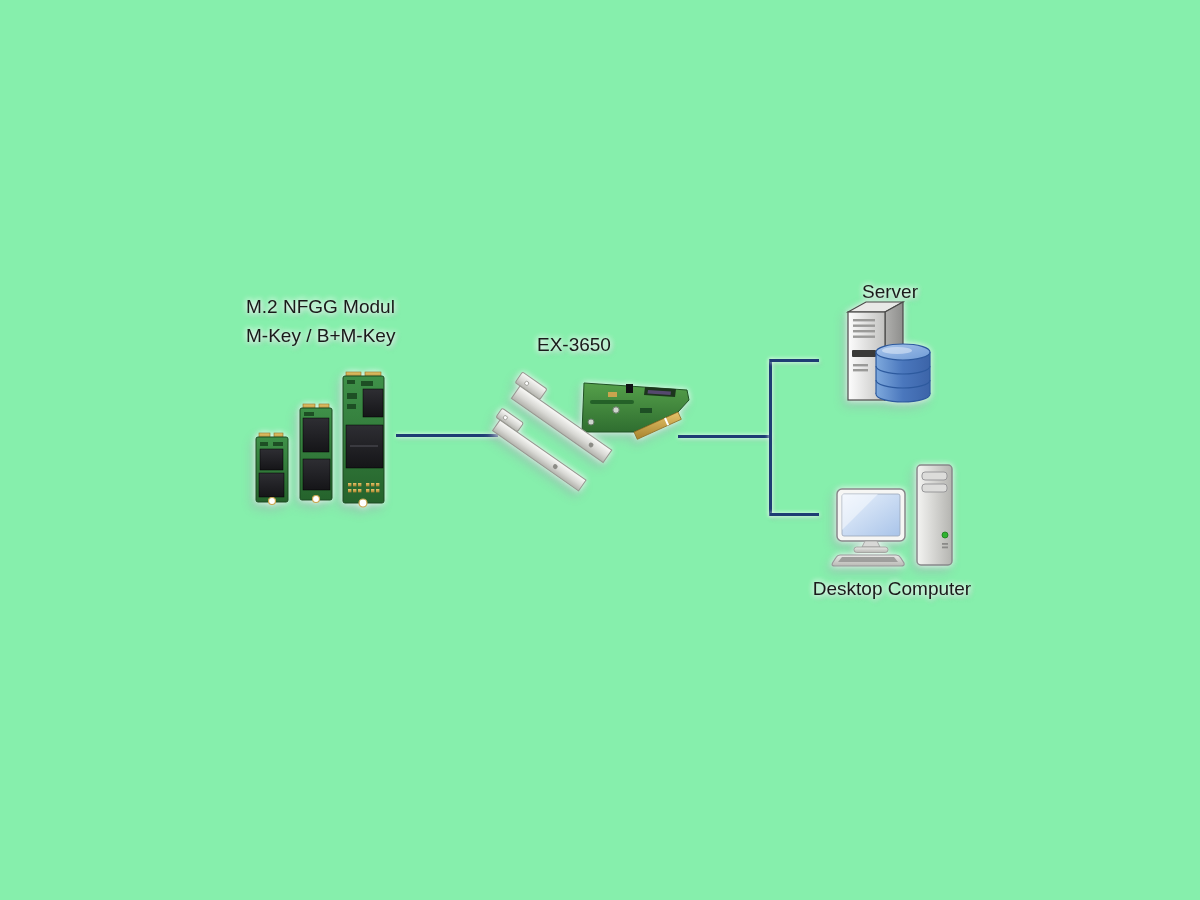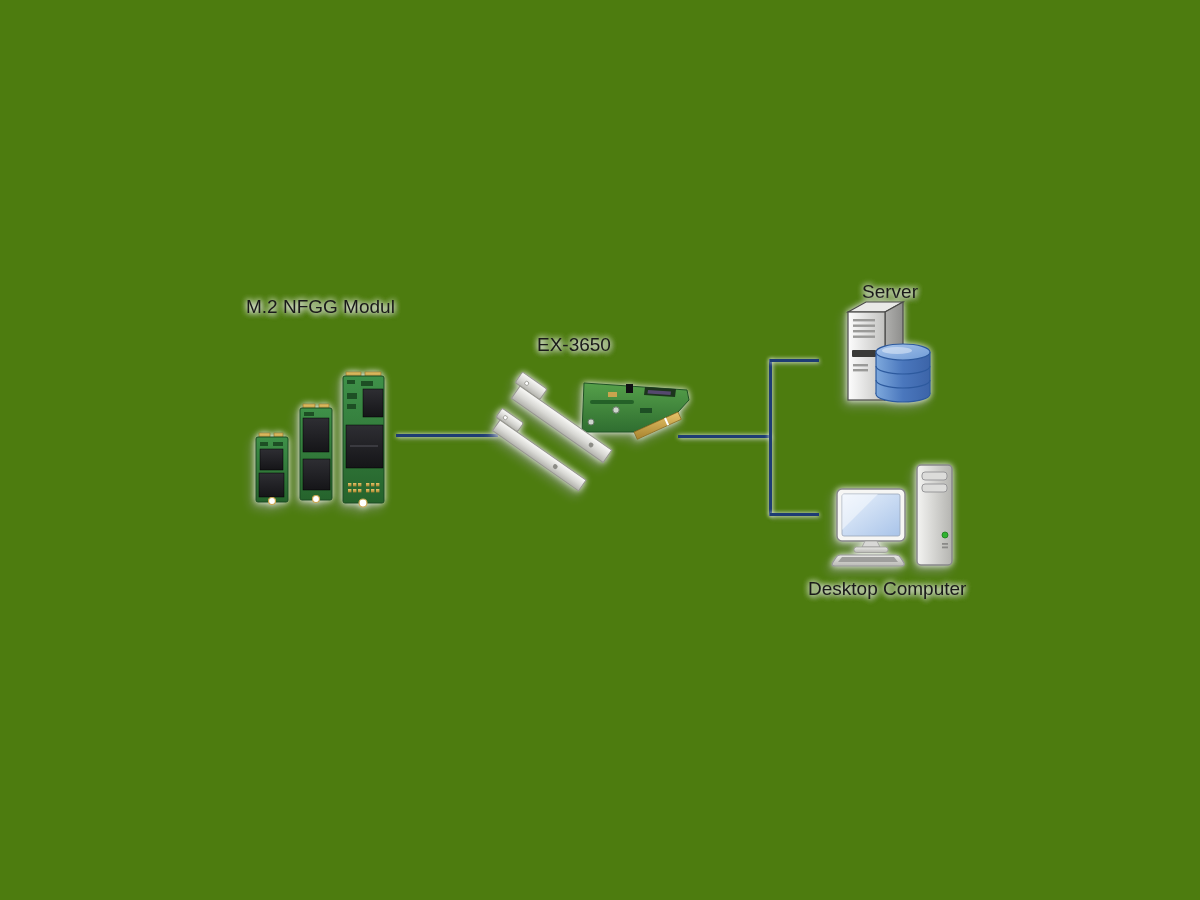--- a/index.html
+++ b/index.html
@@ -1,46 +1,47 @@
 <!DOCTYPE html>
 <html><head>
 <meta charset="utf-8">
 <style>
   html,body{margin:0;padding:0;background:#ffffff;}
   .canvas{
-    position:relative;width:1200px;height:900px;background:#4d7c0f;overflow:hidden;
+    position:relative;width:1200px;height:900px;background:#86efac;overflow:hidden;
     font-family:"Liberation Sans",sans-serif;color:#1a1a1a;
   }
   .lbl{
     position:absolute;font-size:19px;line-height:29px;white-space:nowrap;
     text-shadow:0 0 6px #fff,0 0 6px #fff,2px 3px 5px rgba(165,165,180,.45);
   }
   .modules-lbl{left:246px;top:292px;}
   .card-lbl{left:537px;top:330px;font-weight:normal;}
   .server-lbl{left:835px;top:277px;width:110px;text-align:center;}
-  .desktop-lbl{left:808px;top:574px;width:168px;}
+  .desktop-lbl{left:808px;top:574px;width:168px;text-align:center;}
   .cline{
     position:absolute;background:#1e3c74;
     box-shadow:0 0 4px rgba(255,255,255,.95),2px 3px 4px rgba(170,170,185,.30);
   }
   .icon-svg{position:absolute;
     filter:drop-shadow(0 0 3px rgba(255,255,255,.9)) drop-shadow(-3px 5px 5px rgba(162,162,178,.45));
   }
   .modules-svg{left:243px;top:362px;}
   .card-svg{left:490px;top:370px;}
   .server-svg{left:835px;top:298px;}
   .desktop-svg{left:816px;top:453px;}
 </style>
 </head>
 <body>
 
 <div class="canvas">
 
   <div class="lbl modules-lbl">
     <div>M.2 NFGG Modul</div>
+    <div>M-Key / B+M-Key</div>
   </div>
   <div class="lbl card-lbl">EX-3650</div>
   <div class="lbl server-lbl">Server</div>
   <div class="lbl desktop-lbl">Desktop Computer</div>
 
   <div class="cline" style="left:396px;top:434px;width:102px;height:3px;"></div>
   <div class="cline" style="left:678px;top:435px;width:93px;height:3px;"></div>
   <div class="cline" style="left:769px;top:359px;width:3px;height:157px;"></div>
   <div class="cline" style="left:770px;top:359px;width:49px;height:3px;"></div>
   <div class="cline" style="left:770px;top:513px;width:49px;height:3px;"></div>

